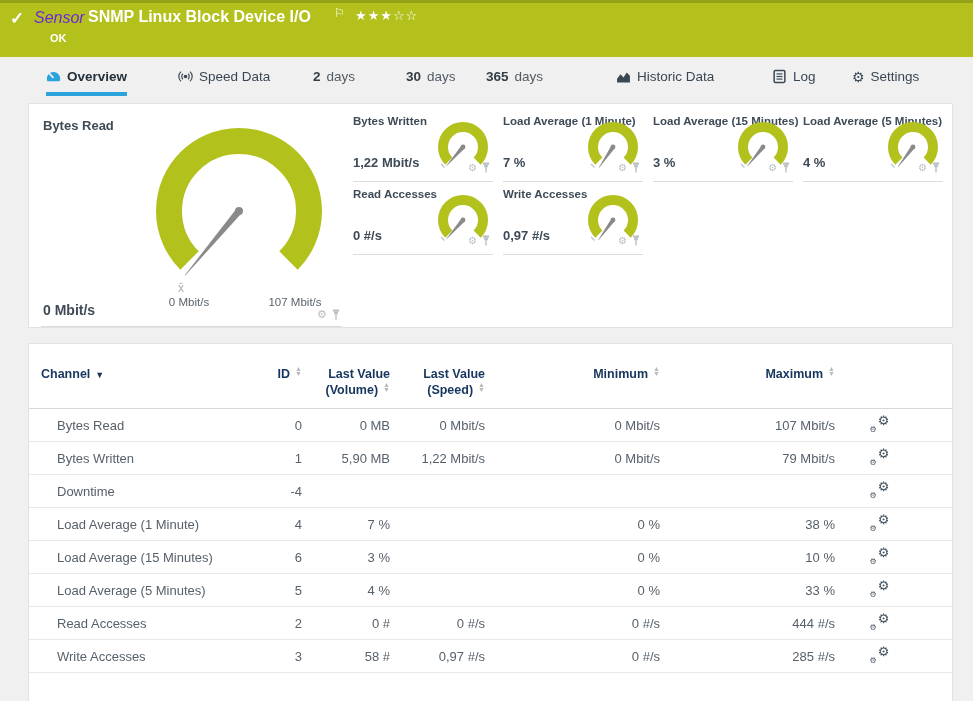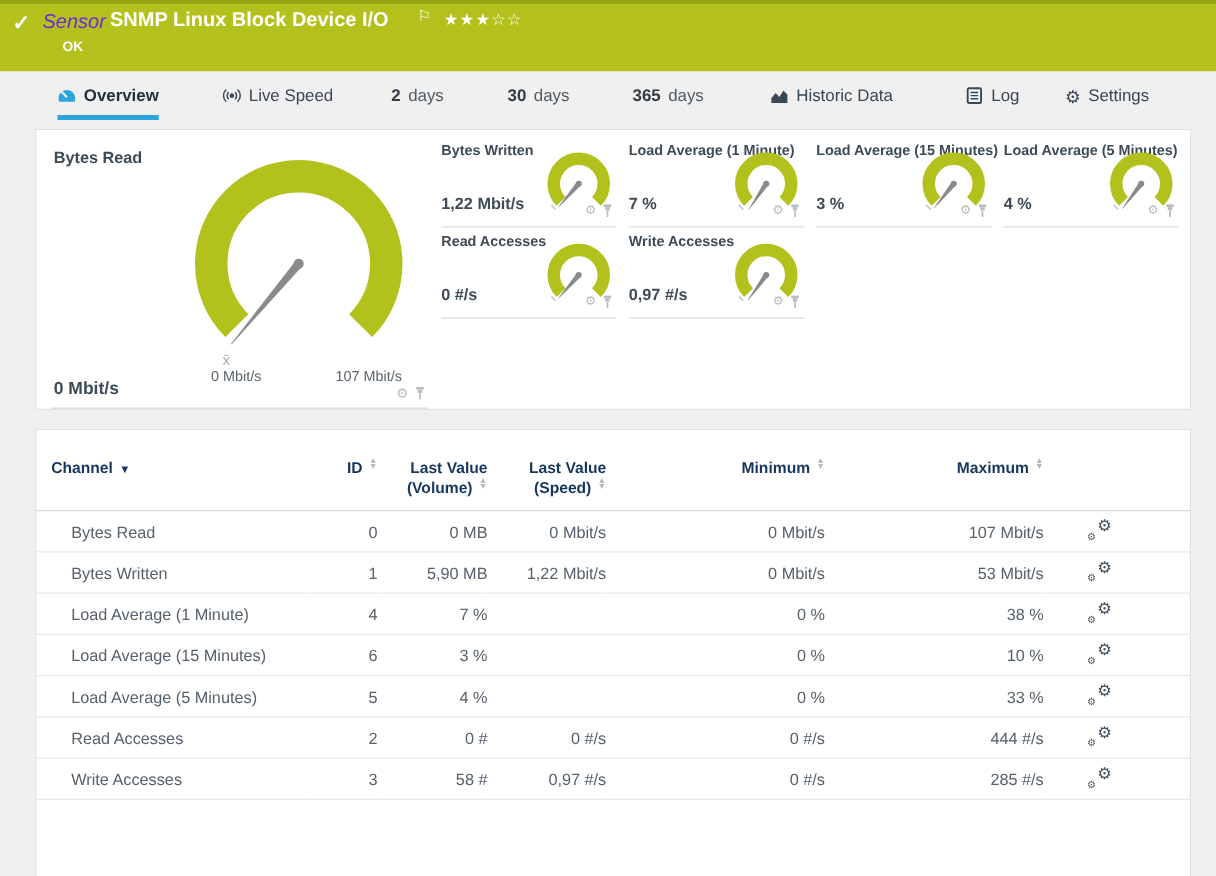--- a/index.html
+++ b/index.html
@@ -141,31 +141,31 @@
     <span>Overview</span>
   </a>
   <a class="tab" style="left:178px">
     <svg class="ticon" viewBox="0 0 14 14">
       <circle cx="7" cy="7" r="1.7" fill="#3a4754"></circle>
       <path d="M4.6 4.4 A3.6 3.6 0 0 0 4.6 9.6" fill="none" stroke="#3a4754" stroke-width="1.1"></path>
       <path d="M9.4 4.4 A3.6 3.6 0 0 1 9.4 9.6" fill="none" stroke="#3a4754" stroke-width="1.1"></path>
       <path d="M2.8 2.4 A6.2 6.2 0 0 0 2.8 11.6" fill="none" stroke="#3a4754" stroke-width="1.1"></path>
       <path d="M11.2 2.4 A6.2 6.2 0 0 1 11.2 11.6" fill="none" stroke="#3a4754" stroke-width="1.1"></path>
     </svg>
-    <span>Live Speed</span>
+    <span>Speed Data</span>
   </a>
   <a class="tab" style="left:313px">
     <span class="num">2</span>
     <span class="word">days</span>
   </a>
   <a class="tab" style="left:406px">
     <span class="num">30</span>
     <span class="word">days</span>
   </a>
-  <a class="tab" style="left:506px">
+  <a class="tab" style="left:486px">
     <span class="num">365</span>
     <span class="word">days</span>
   </a>
   <a class="tab" style="left:616px">
     <svg class="ticon" viewBox="0 0 14 14">
       <polygon points="1,12.5 1,9 4.2,5 7,8 10,3.2 13,6.2 13,12.5" fill="#3a4754"></polygon>
     </svg>
     <span>Historic Data</span>
   </a>
   <a class="tab" style="left:772px">
@@ -366,21 +366,30 @@
         <td>0 Mbit/s</td>
         <td>107 Mbit/s</td>
         <td class="c-gear"><span class="gears"><i class="g-big">⚙</i><i class="g-small">⚙</i></span></td>
       </tr>
       <tr>
         <td class="c-ch">Bytes Written</td>
         <td>1</td>
         <td>5,90 MB</td>
         <td>1,22 Mbit/s</td>
         <td>0 Mbit/s</td>
-        <td>53 Mbit/s</td>
+        <td>79 Mbit/s</td>
+        <td class="c-gear"><span class="gears"><i class="g-big">⚙</i><i class="g-small">⚙</i></span></td>
+      </tr>
+      <tr>
+        <td class="c-ch">Downtime</td>
+        <td>-4</td>
+        <td></td>
+        <td></td>
+        <td></td>
+        <td></td>
         <td class="c-gear"><span class="gears"><i class="g-big">⚙</i><i class="g-small">⚙</i></span></td>
       </tr>
       <tr>
         <td class="c-ch">Load Average (1 Minute)</td>
         <td>4</td>
         <td>7 %</td>
         <td></td>
         <td>0 %</td>
         <td>38 %</td>
         <td class="c-gear"><span class="gears"><i class="g-big">⚙</i><i class="g-small">⚙</i></span></td>

